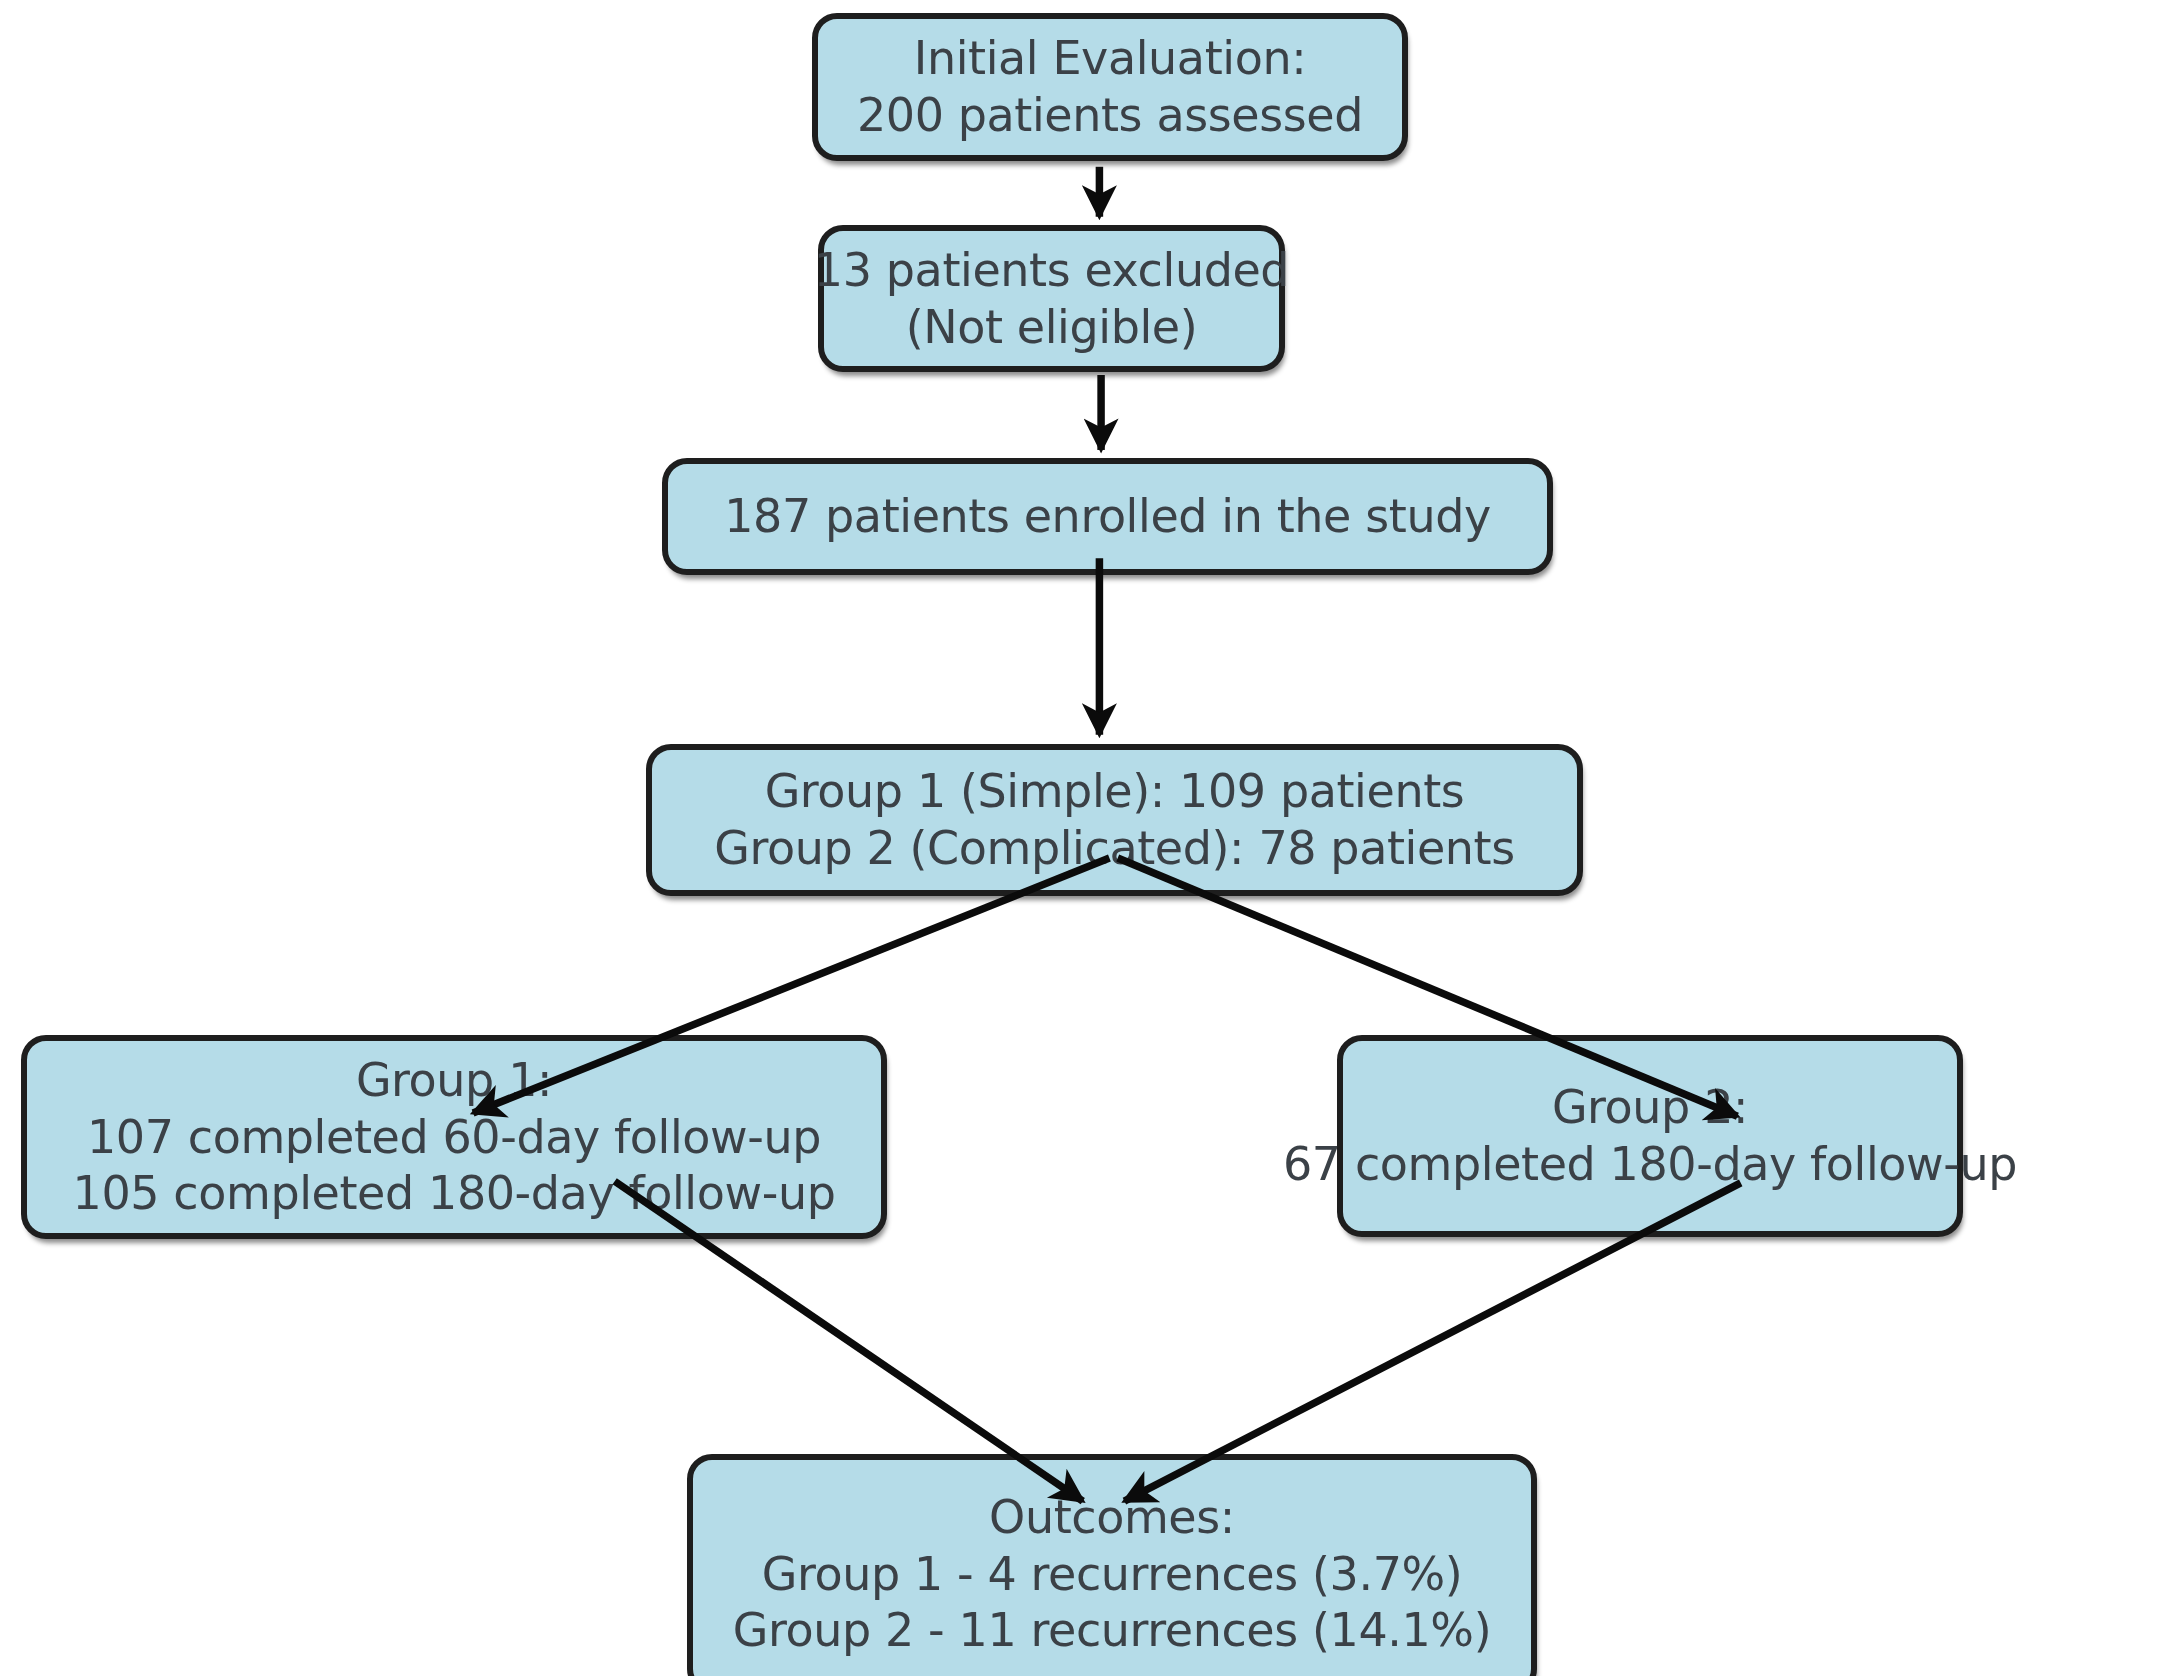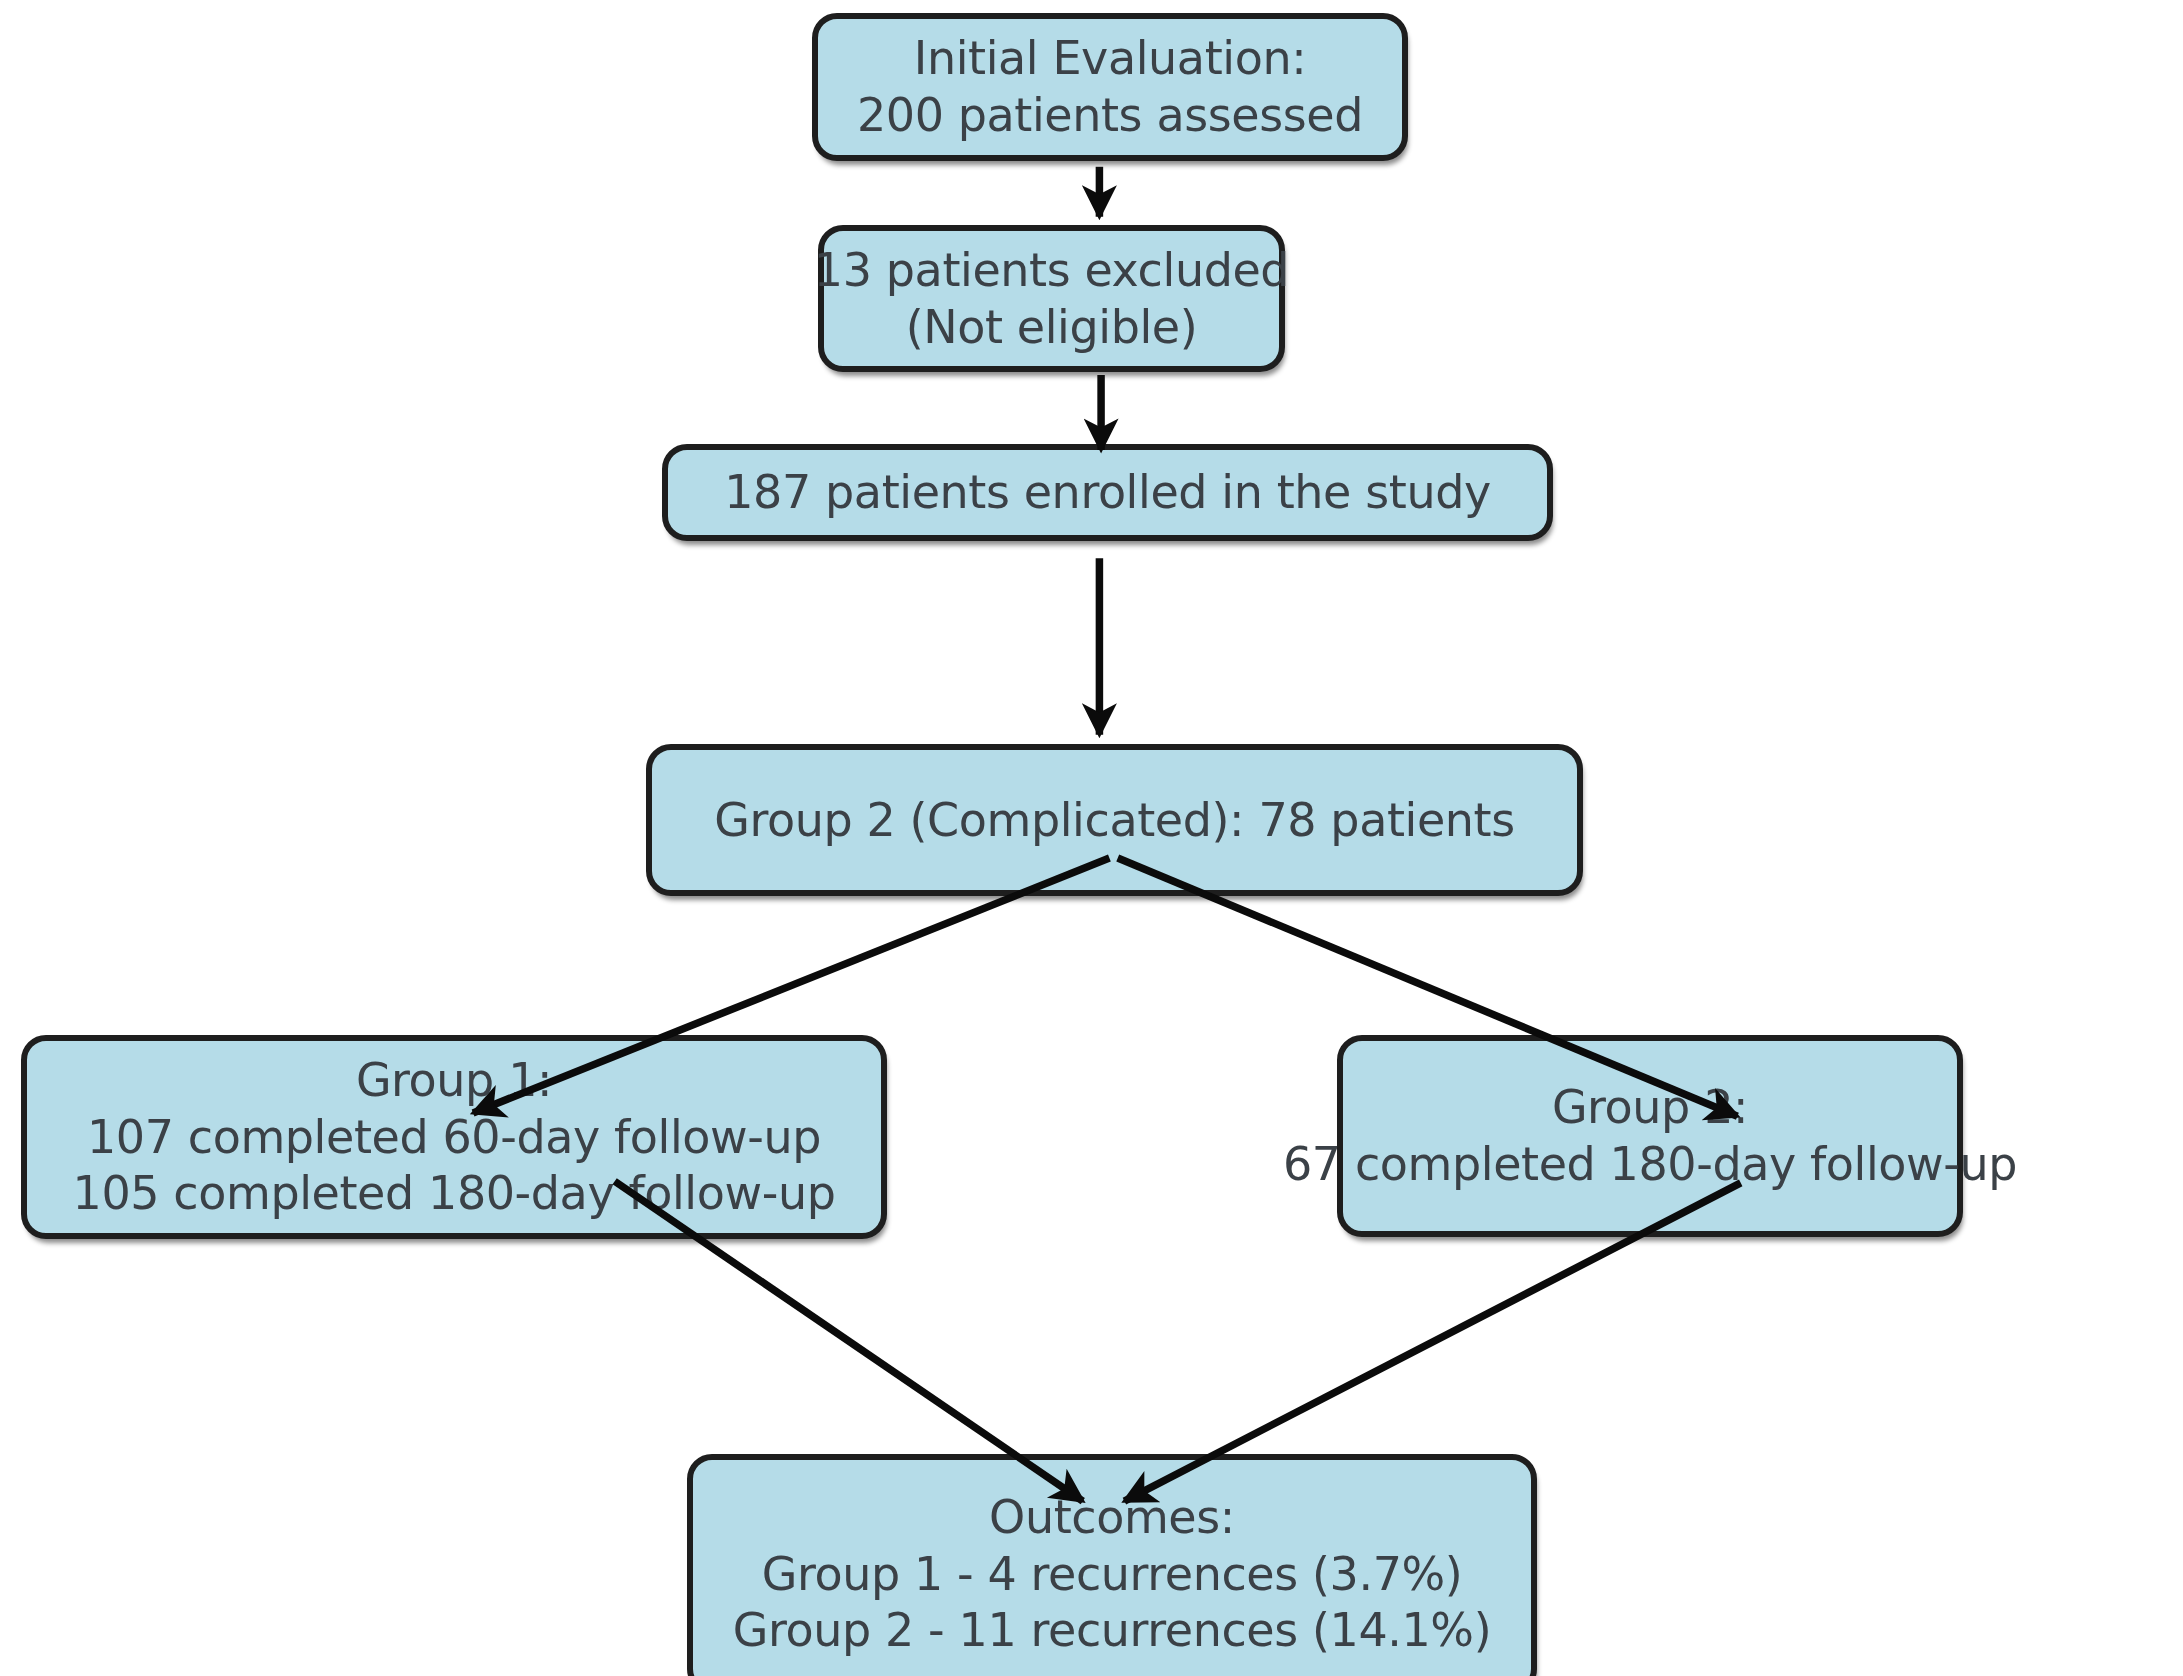--- a/index.html
+++ b/index.html
@@ -33,21 +33,21 @@
     color: var(--text);
     font-size: 46px;
     line-height: 1.23;
     letter-spacing: -0.4px;
   }
   .node span { display: block; white-space: nowrap; }
 
   
   #node-initial    { left: 812px;  top: 12.5px;   width: 596px;  height: 148px; }
   #node-excluded   { left: 818px;  top: 225px;  width: 467px;  height: 147px; }
-  #node-enrolled   { left: 662px;  top: 444px;  width: 891px; height: 97px; }
+  #node-enrolled   { left: 662px;  top: 458px;  width: 891px; height: 117px; }
   #node-allocation { left: 646px;  top: 744px;  width: 937px; height: 152px; }
   #node-group1     { left: 21px;   top: 1035px; width: 866px; height: 204px; }
   #node-group2     { left: 1301px; top: 1035px; width: 626px;  height: 202px; margin-left: 36px; }
   #node-outcomes   { left: 687px;  top: 1454px; width: 850px; height: 240px; }
 
   svg.edges {
     position: absolute;
     left: 0; top: 0;
     width: 2183px;
     height: 1677px;
@@ -73,20 +73,21 @@
   <div class="node" id="node-excluded">
     <span>13 patients excluded</span>
     <span>(Not eligible)</span>
   </div>
 
   <div class="node" id="node-enrolled">
     <span>187 patients enrolled in the study</span>
   </div>
 
   <div class="node" id="node-allocation">
+    <span>Group 1 (Simple): 109 patients</span>
     <span>Group 2 (Complicated): 78 patients</span>
   </div>
 
   <div class="node" id="node-group1">
     <span>Group 1:</span>
     <span>107 completed 60-day follow-up</span>
     <span>105 completed 180-day follow-up</span>
   </div>
 
   <div class="node" id="node-group2">

